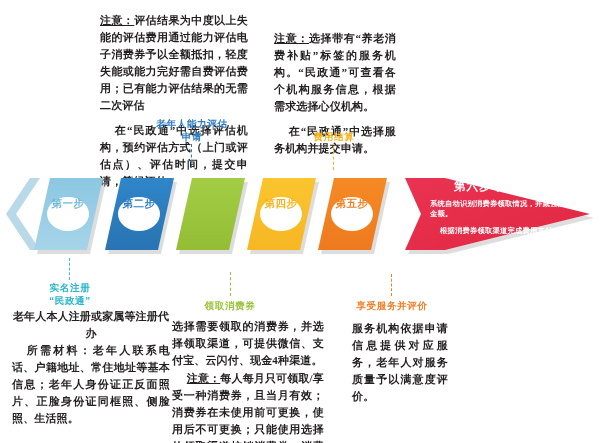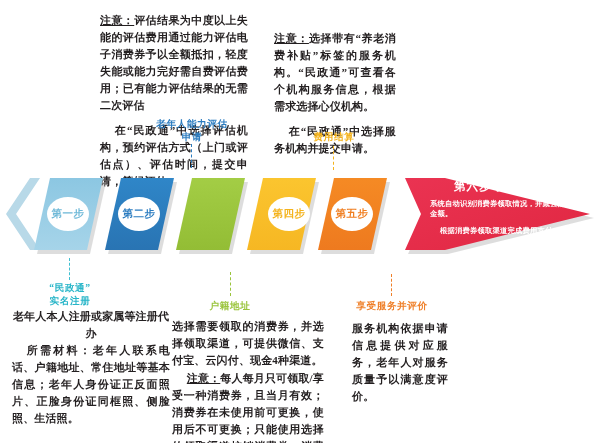--- a/index.html
+++ b/index.html
@@ -54,29 +54,29 @@
 
   
   #flow{position:absolute;left:0;top:160px;width:600px;height:108px;}
   #flow svg{display:block;}
 
   .stepcap{
     position:absolute;
     width:42px;height:34px;
     border-radius:50%;
     background:#ffffff;
-    display:flex;align-items:center;justify-content:center;
+    display:flex;align-items:flex-start;justify-content:center;
     font-size:10.5px;font-weight:bold;
     letter-spacing:0.5px;
     white-space:nowrap;
   }
   .stepcap.s1{color:#6fb9d8;}
   .stepcap.s2{color:#2b7cc0;}
   .stepcap.s3{color:#9ac43c;}
-  .stepcap.s4{color:#f4b31d;margin-left:8px;}
+  .stepcap.s4{color:#f4b31d;}
   .stepcap.s5{color:#f07f22;}
 
   
   #redtext{position:absolute;left:424px;top:180px;width:152px;color:#ffffff;text-align:center;}
   #redTitle{font-size:11.6px;font-weight:bold;letter-spacing:1px;line-height:14px;white-space:nowrap;}
   #redLine1{font-size:7.3px;font-weight:bold;line-height:10px;margin-top:6px;letter-spacing:0.2px;white-space:nowrap;}
   #redLine2{font-size:7.3px;font-weight:bold;line-height:10.4px;margin-top:5px;letter-spacing:0.2px;text-align:left;padding-left:6px;}
 </style>
 </head>
 <body>
@@ -170,31 +170,31 @@
   </div>
 
   <div id="redtext">
     <div id="redTitle">第六步 费用结算</div>
     <div id="redLine2">系统自动识别消费券领取情况，并减去抵扣金额。</div>
     <div id="redLine1">根据消费券领取渠道完成费用支付。</div>
   </div>
 
   <div class="dash d-cyan" style="left:69px;top:258px;height:22px;"></div>
   <div class="abs head c-cyan" style="left:24px;top:282px;width:92px;">
+    <div>实名注册</div>
     <div>“民政通”</div>
-    <div>实名注册</div>
   </div>
   <div class="abs note" style="left:12px;top:308px;width:158px;">
     <p style="margin-bottom:0;text-align:center;">老年人本人注册或家属等注册代办</p>
     <p class="indent" style="margin-top:1px;font-family:Liberation Mono, monospace;">所需材料：老年人联系电话、户籍地址、常住地址等基本信息；老年人身份证正反面照片、正脸身份证同框照、侧脸照、生活照。</p>
   </div>
 
   <div class="dash d-green" style="left:230px;top:272px;height:24px;"></div>
   <div class="abs head c-green" style="left:190px;top:300px;width:80px;">
-    <div>户籍地址</div>
+    <div>领取消费券</div>
   </div>
   <div class="abs note" style="left:172px;top:318px;width:152px;">
     <p style="margin-bottom:1px;">选择需要领取的消费券，并选择领取渠道，可提供微信、支付宝、云闪付、现金4种渠道。</p>
     <p class="indent"><span class="lead">注意：</span><span>每人每月只可领取/享受一种消费券，且当月有效；消费券在未使用前可更换，使用后不可更换；只能使用选择的领取渠道核销消费券；消费券可设置每月自动领取。</span></p>
   </div>
 
   <div class="dash d-orange" style="left:391px;top:274px;height:22px;"></div>
   <div class="abs head c-orange" style="left:336px;top:300px;width:112px;">
     <div>享受服务并评价</div>
   </div>

